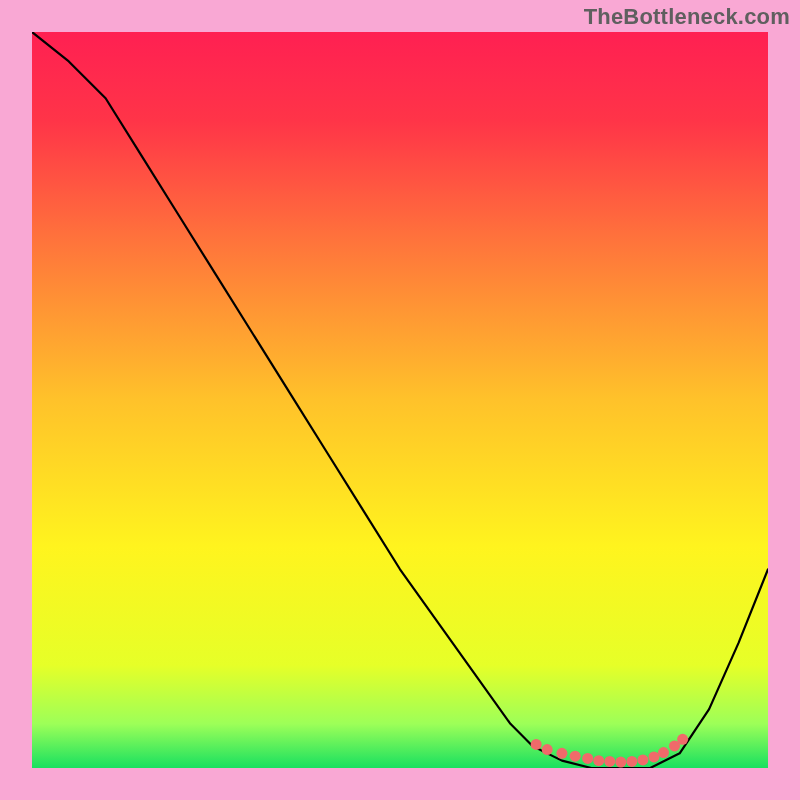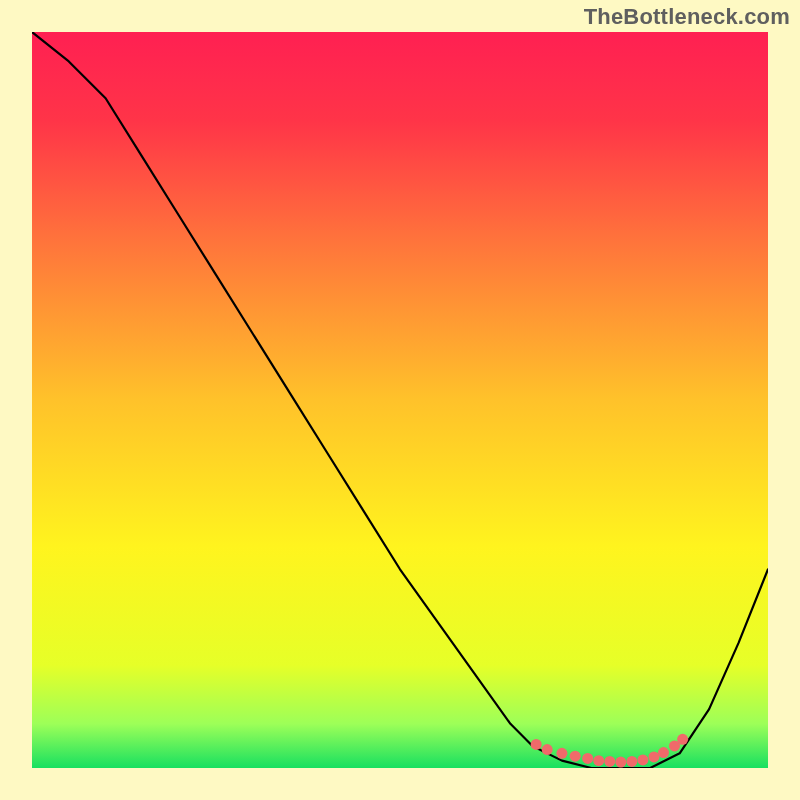--- a/index.html
+++ b/index.html
@@ -10,21 +10,21 @@
     background: #000000;
     overflow: hidden;
     font-family: Arial, Helvetica, sans-serif;
   }
   .frame {
     position: absolute;
     top: 0;
     left: 0;
     width: 800px;
     height: 800px;
-    background: #fef9c3;
+    background: #f9a8d4;
   }
   .watermark {
     position: absolute;
     top: 4px;
     right: 10px;
     font-size: 22px;
     font-weight: 600;
     color: #5f5f5f;
     letter-spacing: 0.2px;
     user-select: none;

